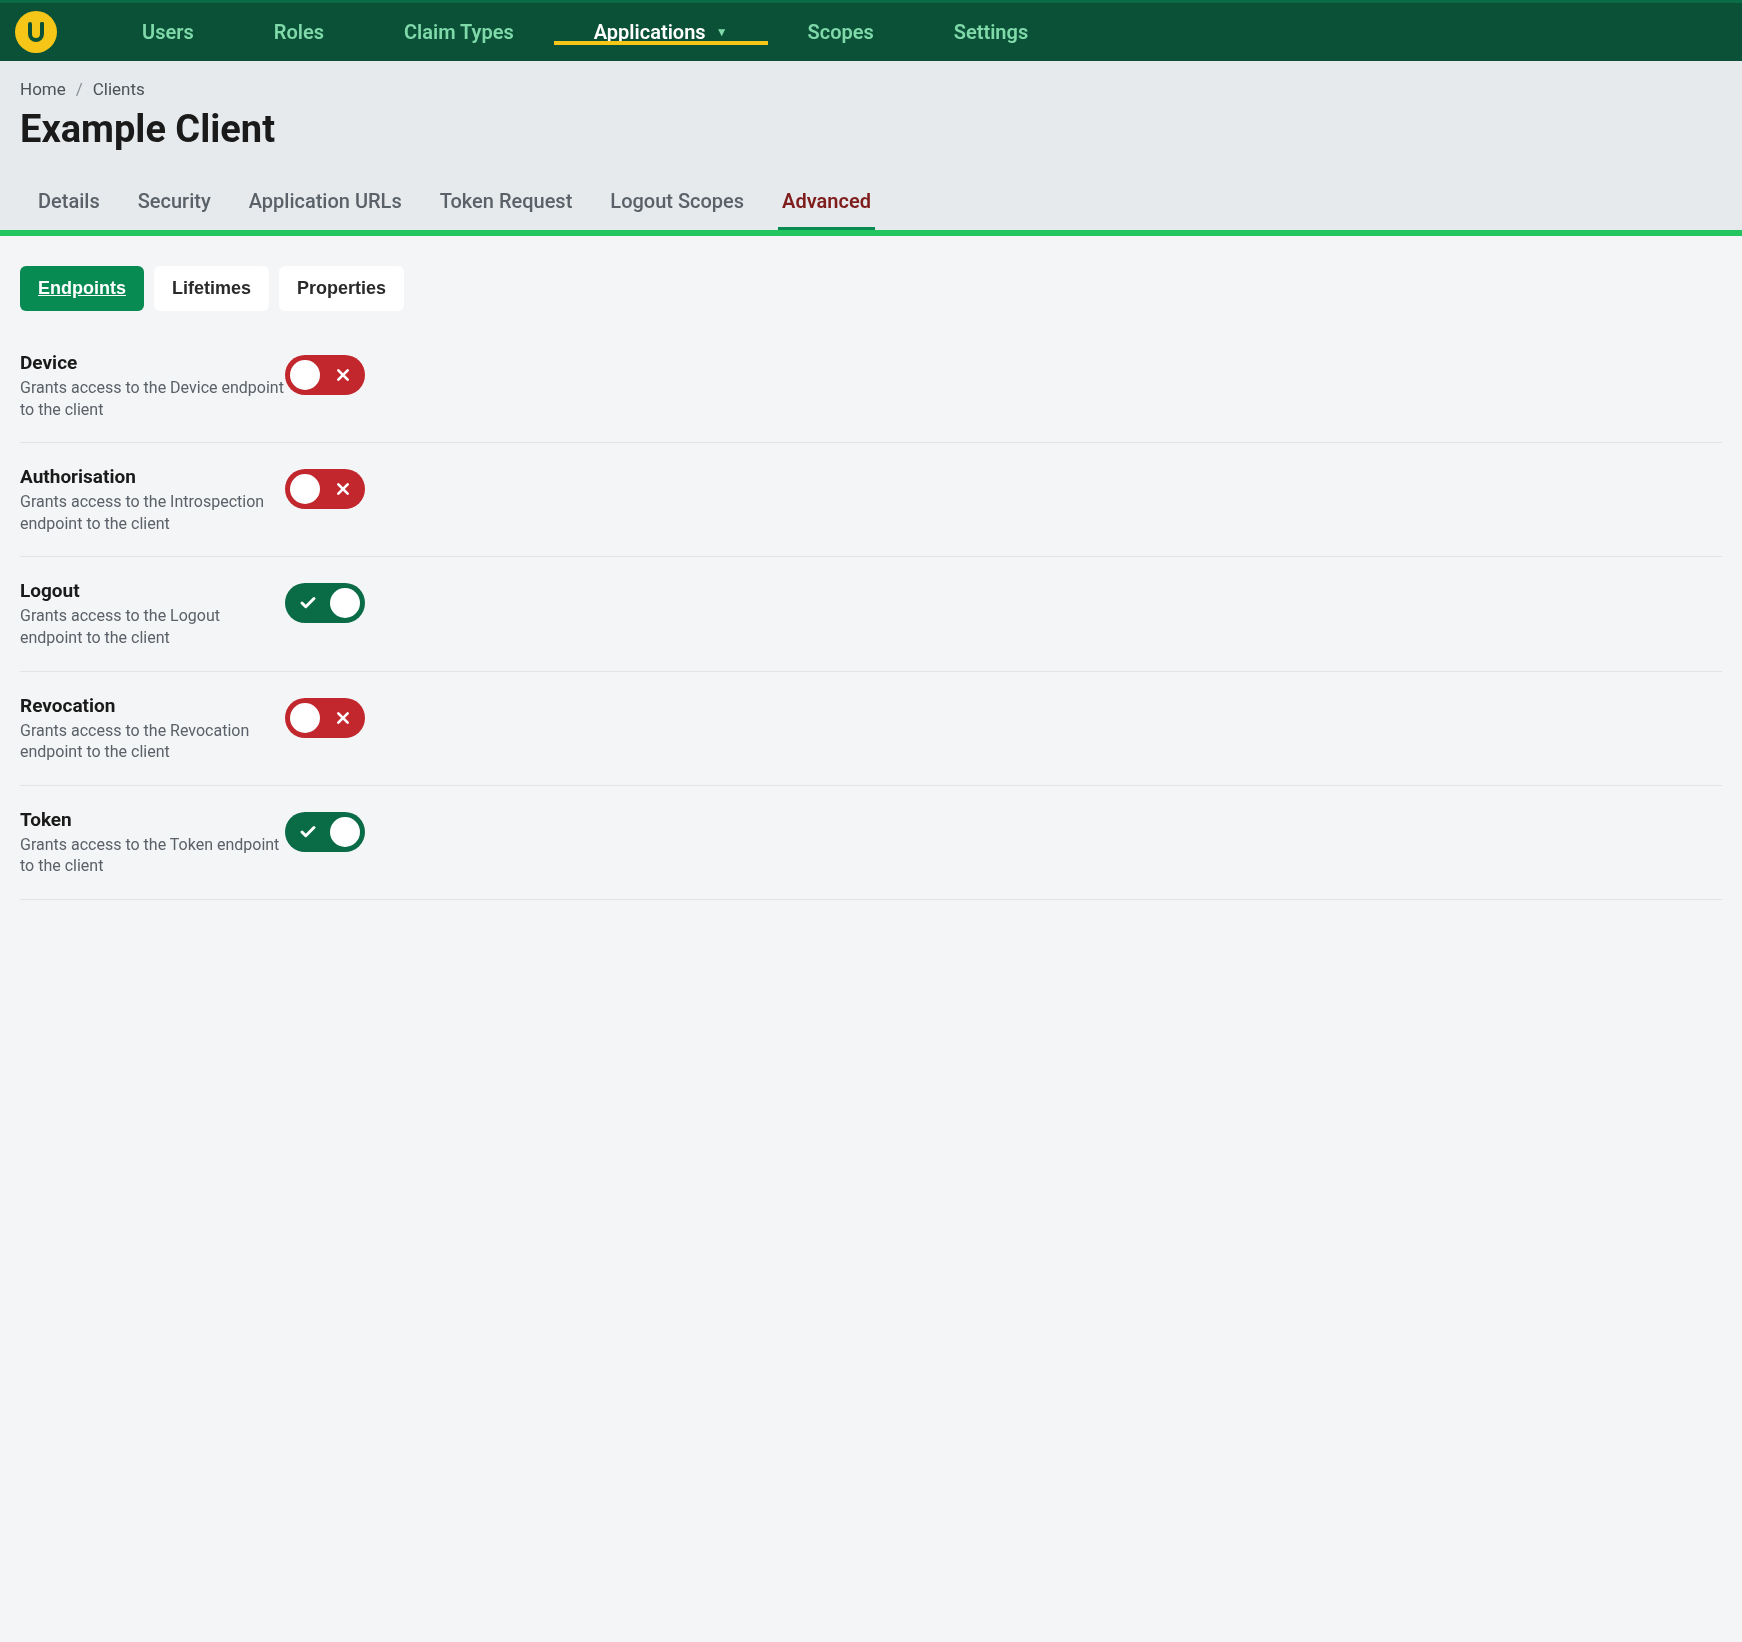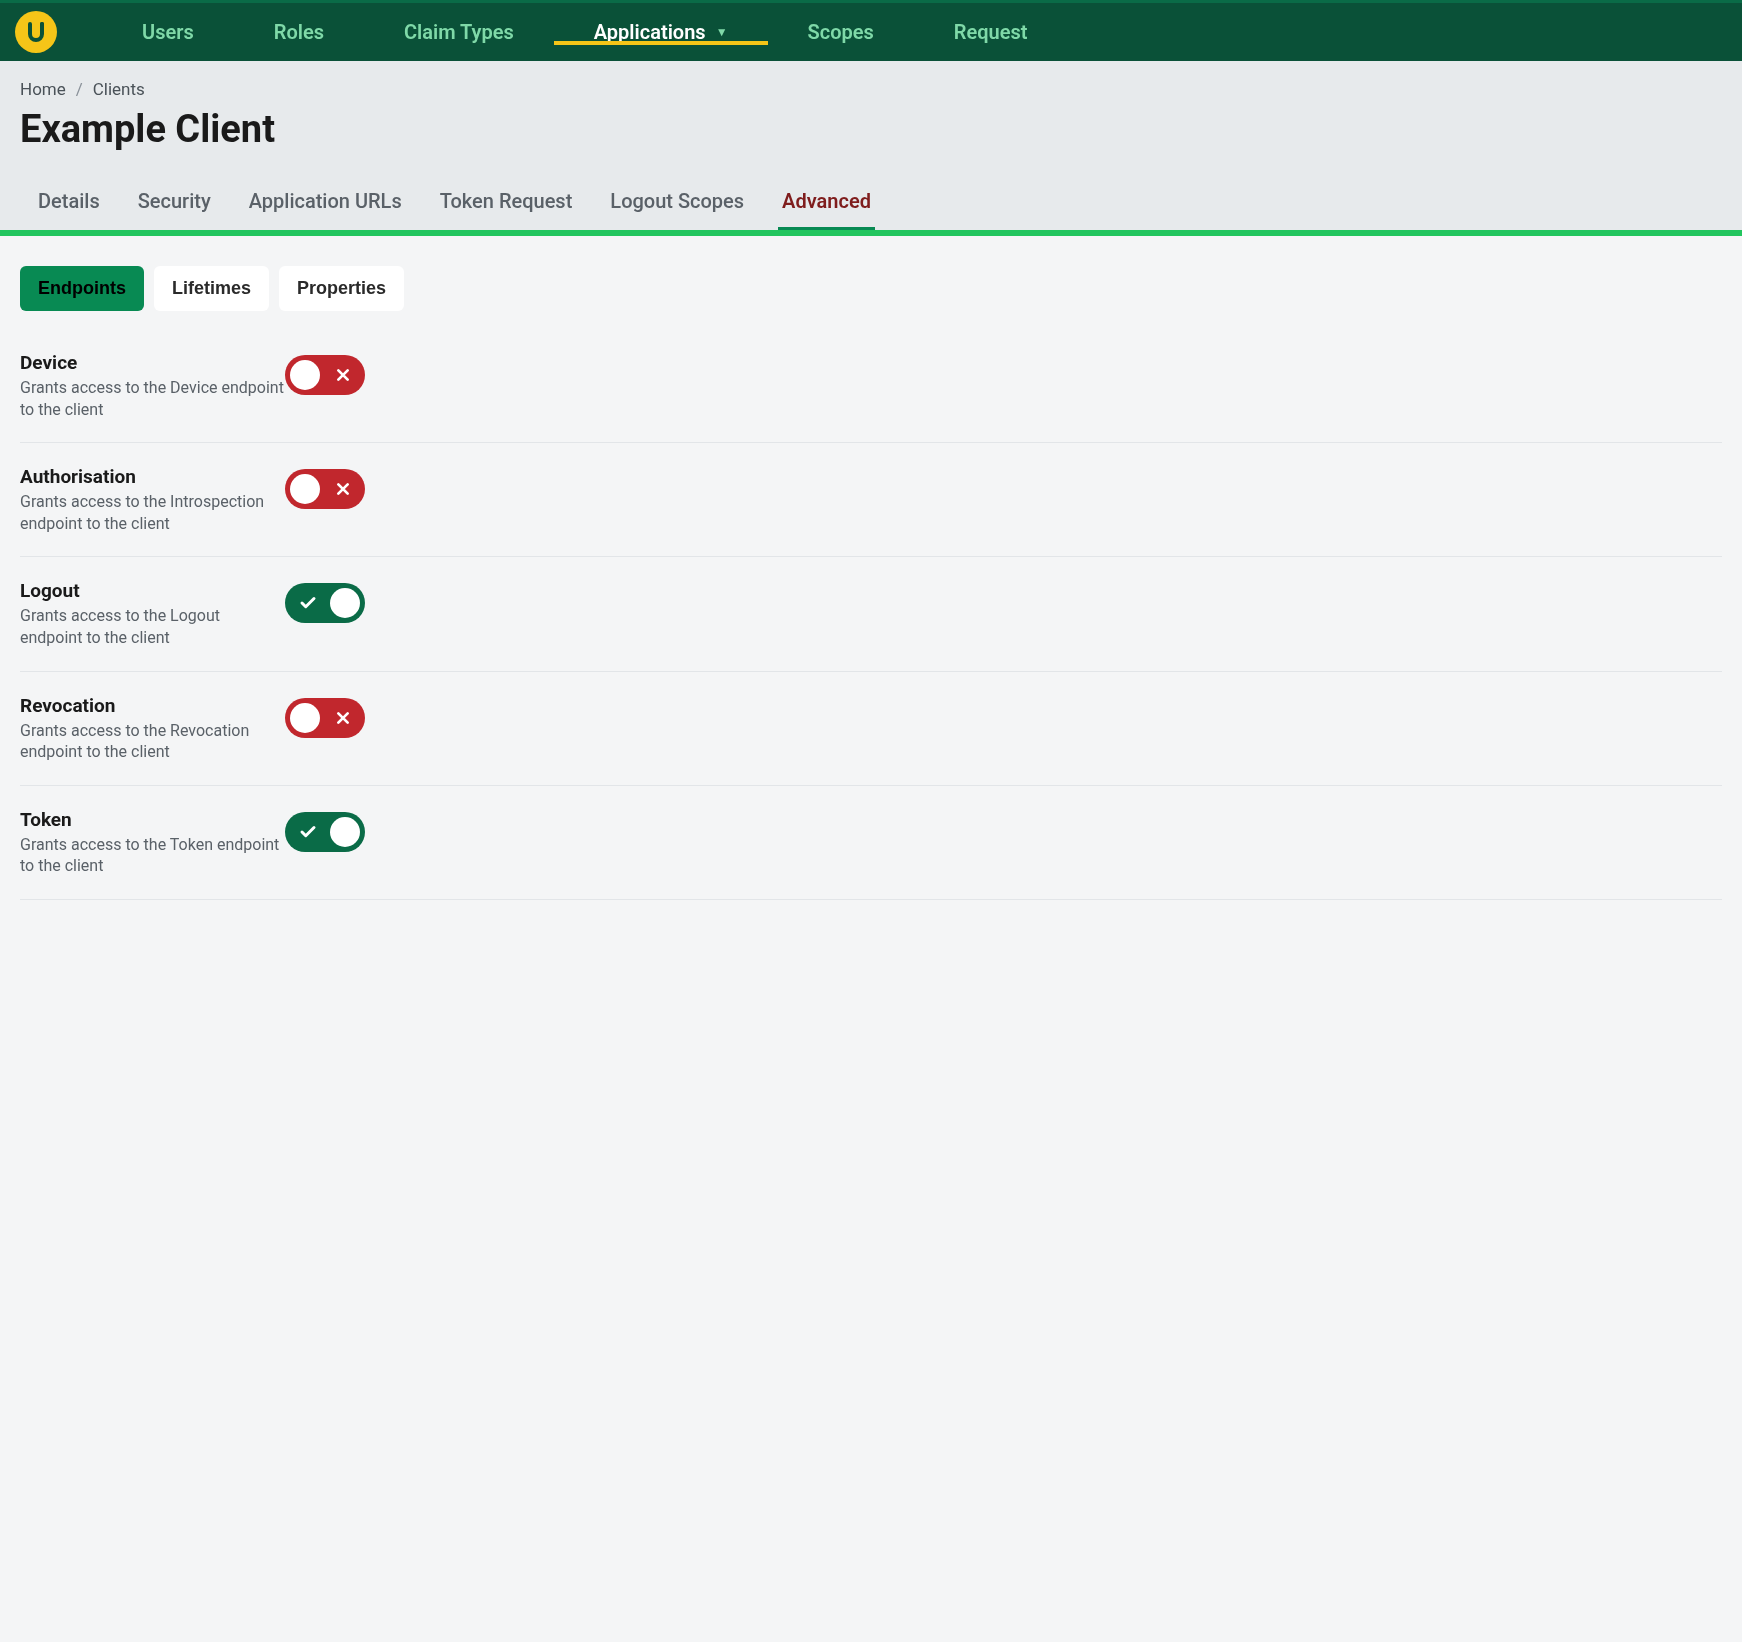--- a/index.html
+++ b/index.html
@@ -129,21 +129,22 @@
       font-size: 18px;
       font-weight: 600;
       border-radius: 6px;
       cursor: pointer;
       background: #ffffff;
       color: #2a2a2a;
       border: none;
     }
     .pill.active {
       background: #088a53;
-      color: #000000;
+      color: #ffffff;
+      text-decoration: underline;
     }
     .settings-list {
       display: flex;
       flex-direction: column;
     }
     .setting-row {
       display: flex;
       align-items: flex-start;
       padding: 22px 0;
       border-bottom: 1px solid #e2e5e8;
@@ -233,21 +234,21 @@
         <span>Claim Types</span>
       </div>
       <div class="nav-item active">
         <span>Applications</span>
         <span class="dropdown-caret">▼</span>
       </div>
       <div class="nav-item">
         <span>Scopes</span>
       </div>
       <div class="nav-item">
-        <span>Request</span>
+        <span>Settings</span>
       </div>
     </div>
 </div>
 
 <div class="page-header">
   <div class="breadcrumb">
     <a>Home</a>
     <span class="breadcrumb-sep">/</span>
     <a>Clients</a>
   </div>

